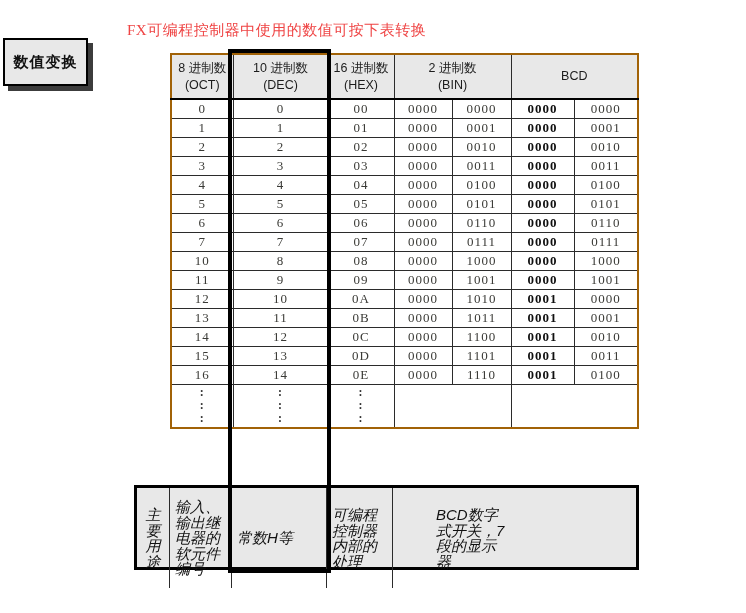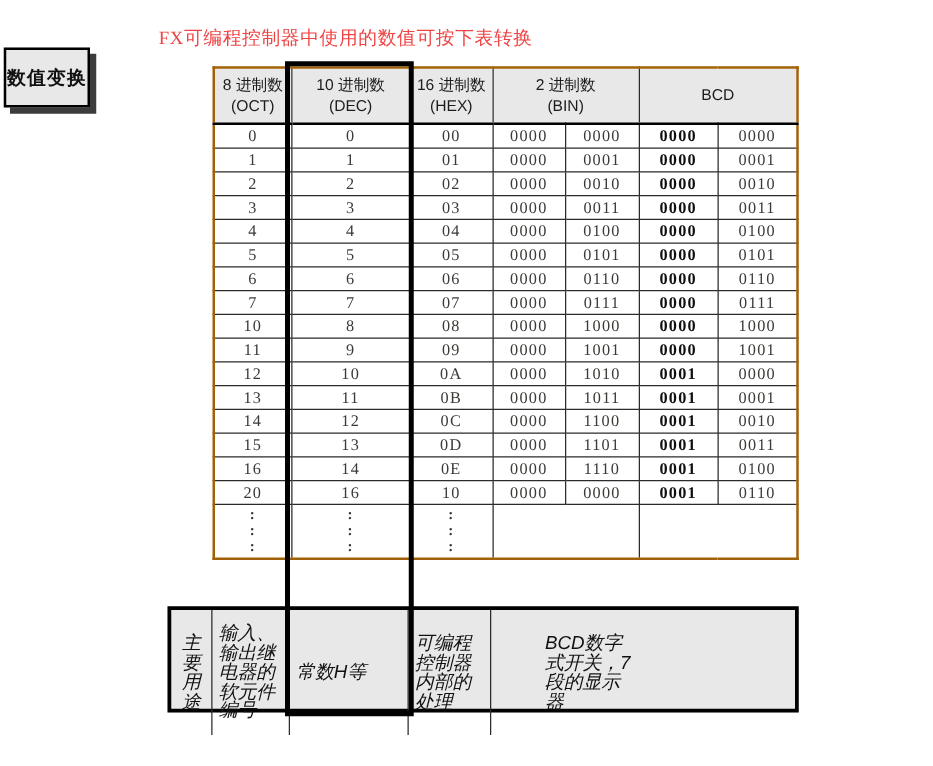--- a/index.html
+++ b/index.html
@@ -3,21 +3,21 @@
 <meta charset="utf-8">
 <style>
   * { margin: 0; padding: 0; box-sizing: border-box; }
   body { background: #ffffff; font-family: "Liberation Sans", sans-serif; }
   #canvas {
     position: relative; width: 746px; height: 613px;
     background: #ffffff; overflow: hidden;
   }
   
   #side-box {
-    position: absolute; left: 3px; top: 38px; width: 69px; height: 48px;
+    position: absolute; left: 3px; top: 38px; width: 85px; height: 48px;
     background: #e8e8e8; border: 2px solid #000;
     box-shadow: 5px 5px 0 0 #3c3c3c;
     display: flex; align-items: center; justify-content: center;
     font-size: 15px; font-weight: bold; color: #111; letter-spacing: 1px;
   }
   
   #page-title {
     position: absolute; left: 102px; top: 21px;
     font-family: "Liberation Serif", serif;
     font-size: 15px; color: #ef4444; letter-spacing: 0.5px; margin-left: 25px;
@@ -237,29 +237,20 @@
           <td class="bcd_lo">0011</td>
         </tr>
         <tr>
           <td class="oct">16</td>
           <td class="dec">14</td>
           <td class="hex">0E</td>
           <td class="bin_hi">0000</td>
           <td class="bin_lo">1110</td>
           <td class="bcd_hi">0001</td>
           <td class="bcd_lo">0100</td>
-        </tr>
-        <tr>
-          <td class="oct">20</td>
-          <td class="dec">16</td>
-          <td class="hex">10</td>
-          <td class="bin_hi">0000</td>
-          <td class="bin_lo">0000</td>
-          <td class="bcd_hi">0001</td>
-          <td class="bcd_lo">0110</td>
         </tr>
       </tbody>
     <tbody>
       <tr class="dots-row">
         <td>:
 :
 :</td>
         <td>:
 :
 :</td>

